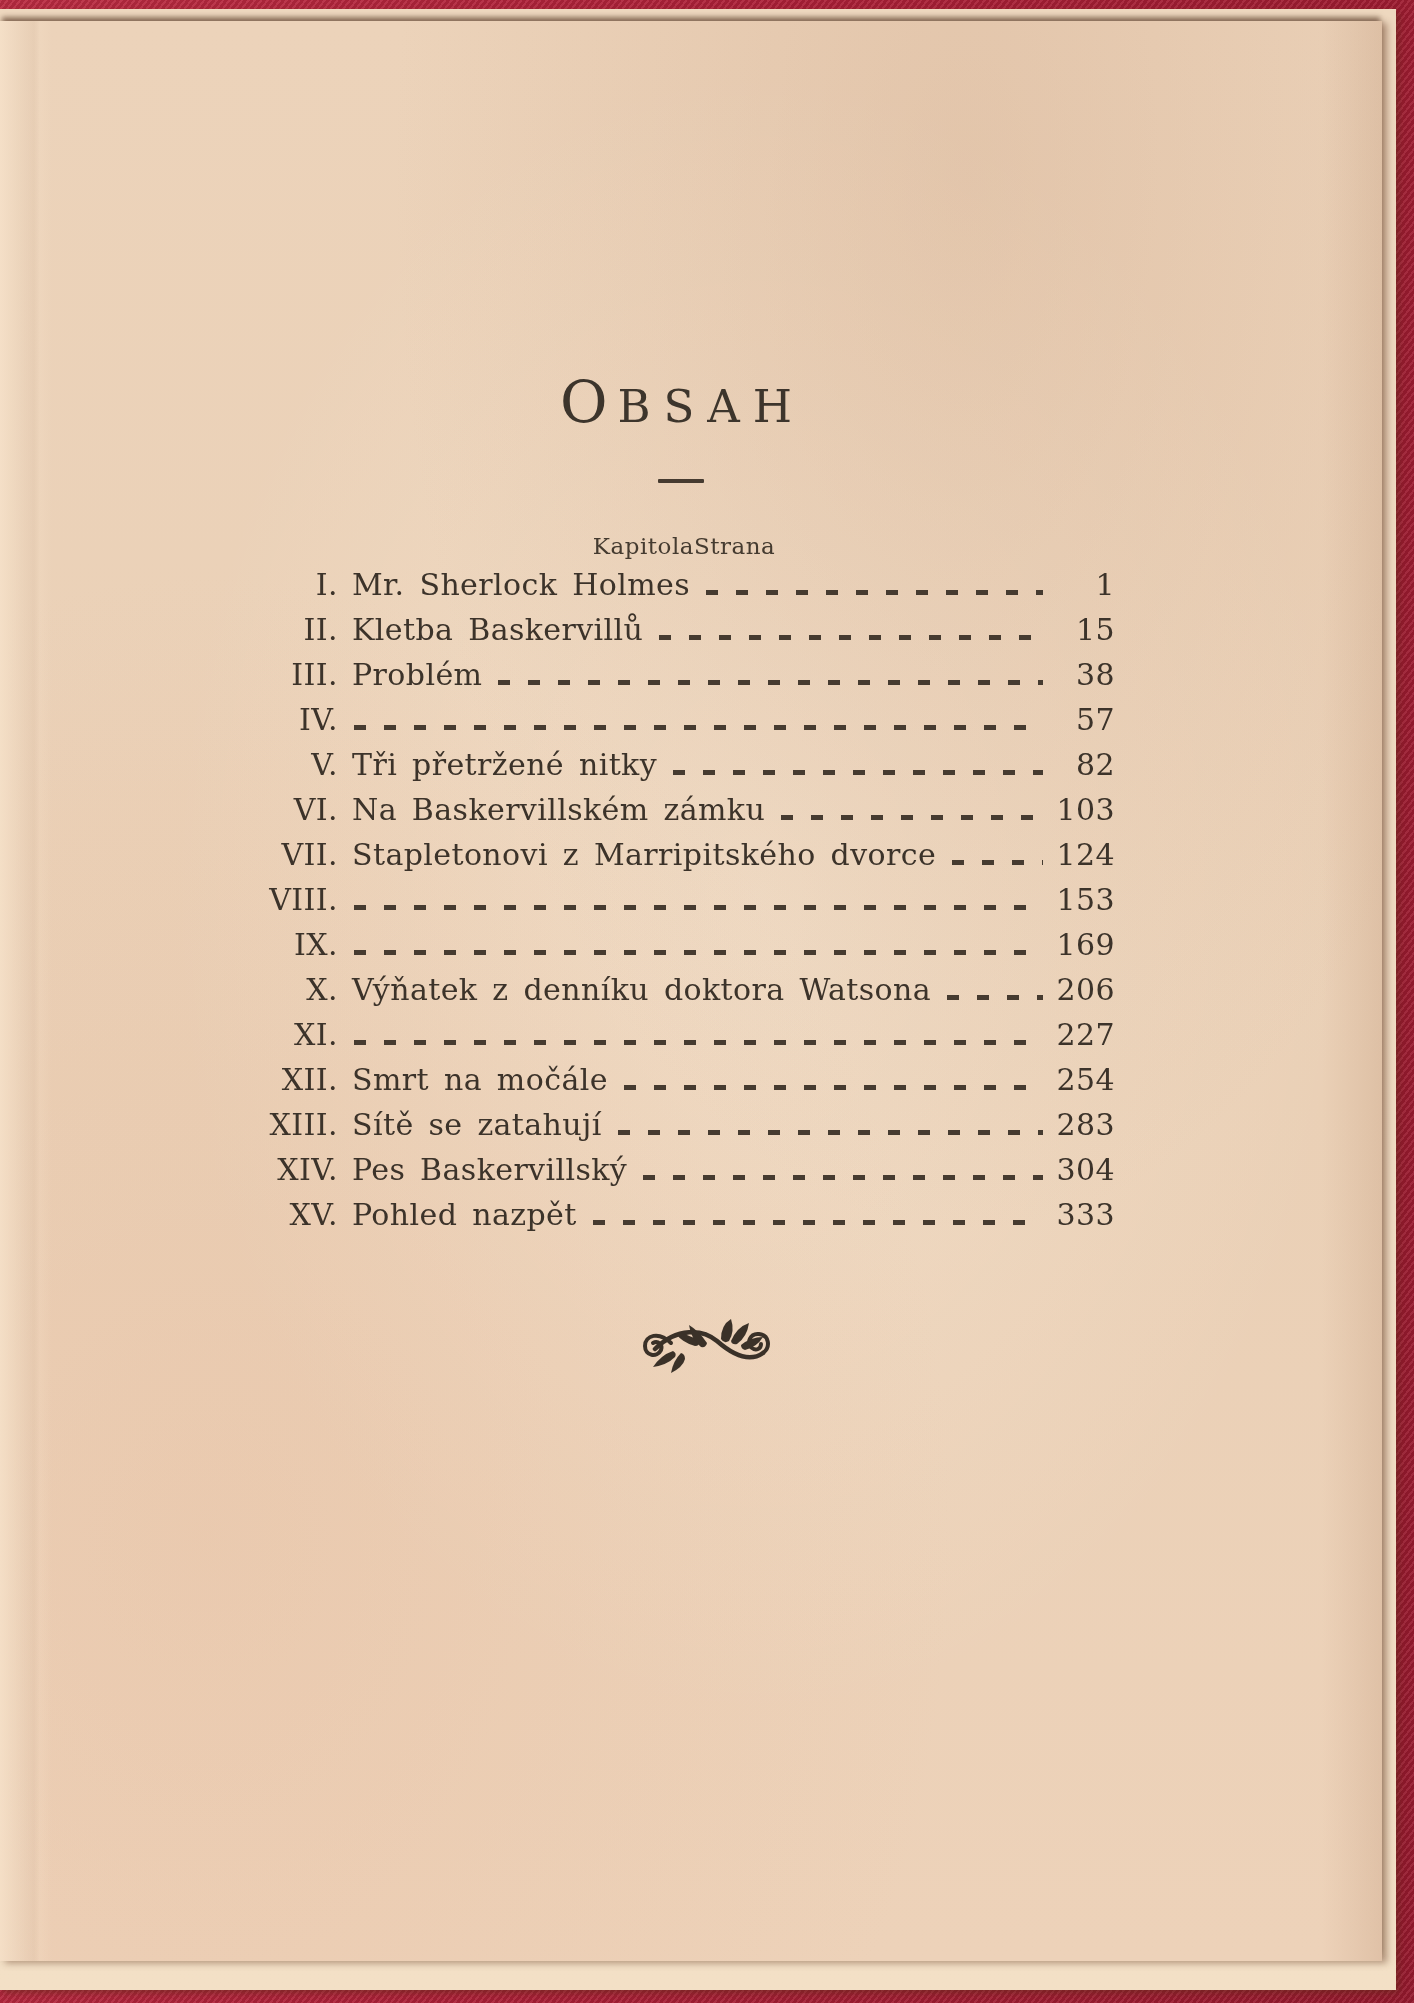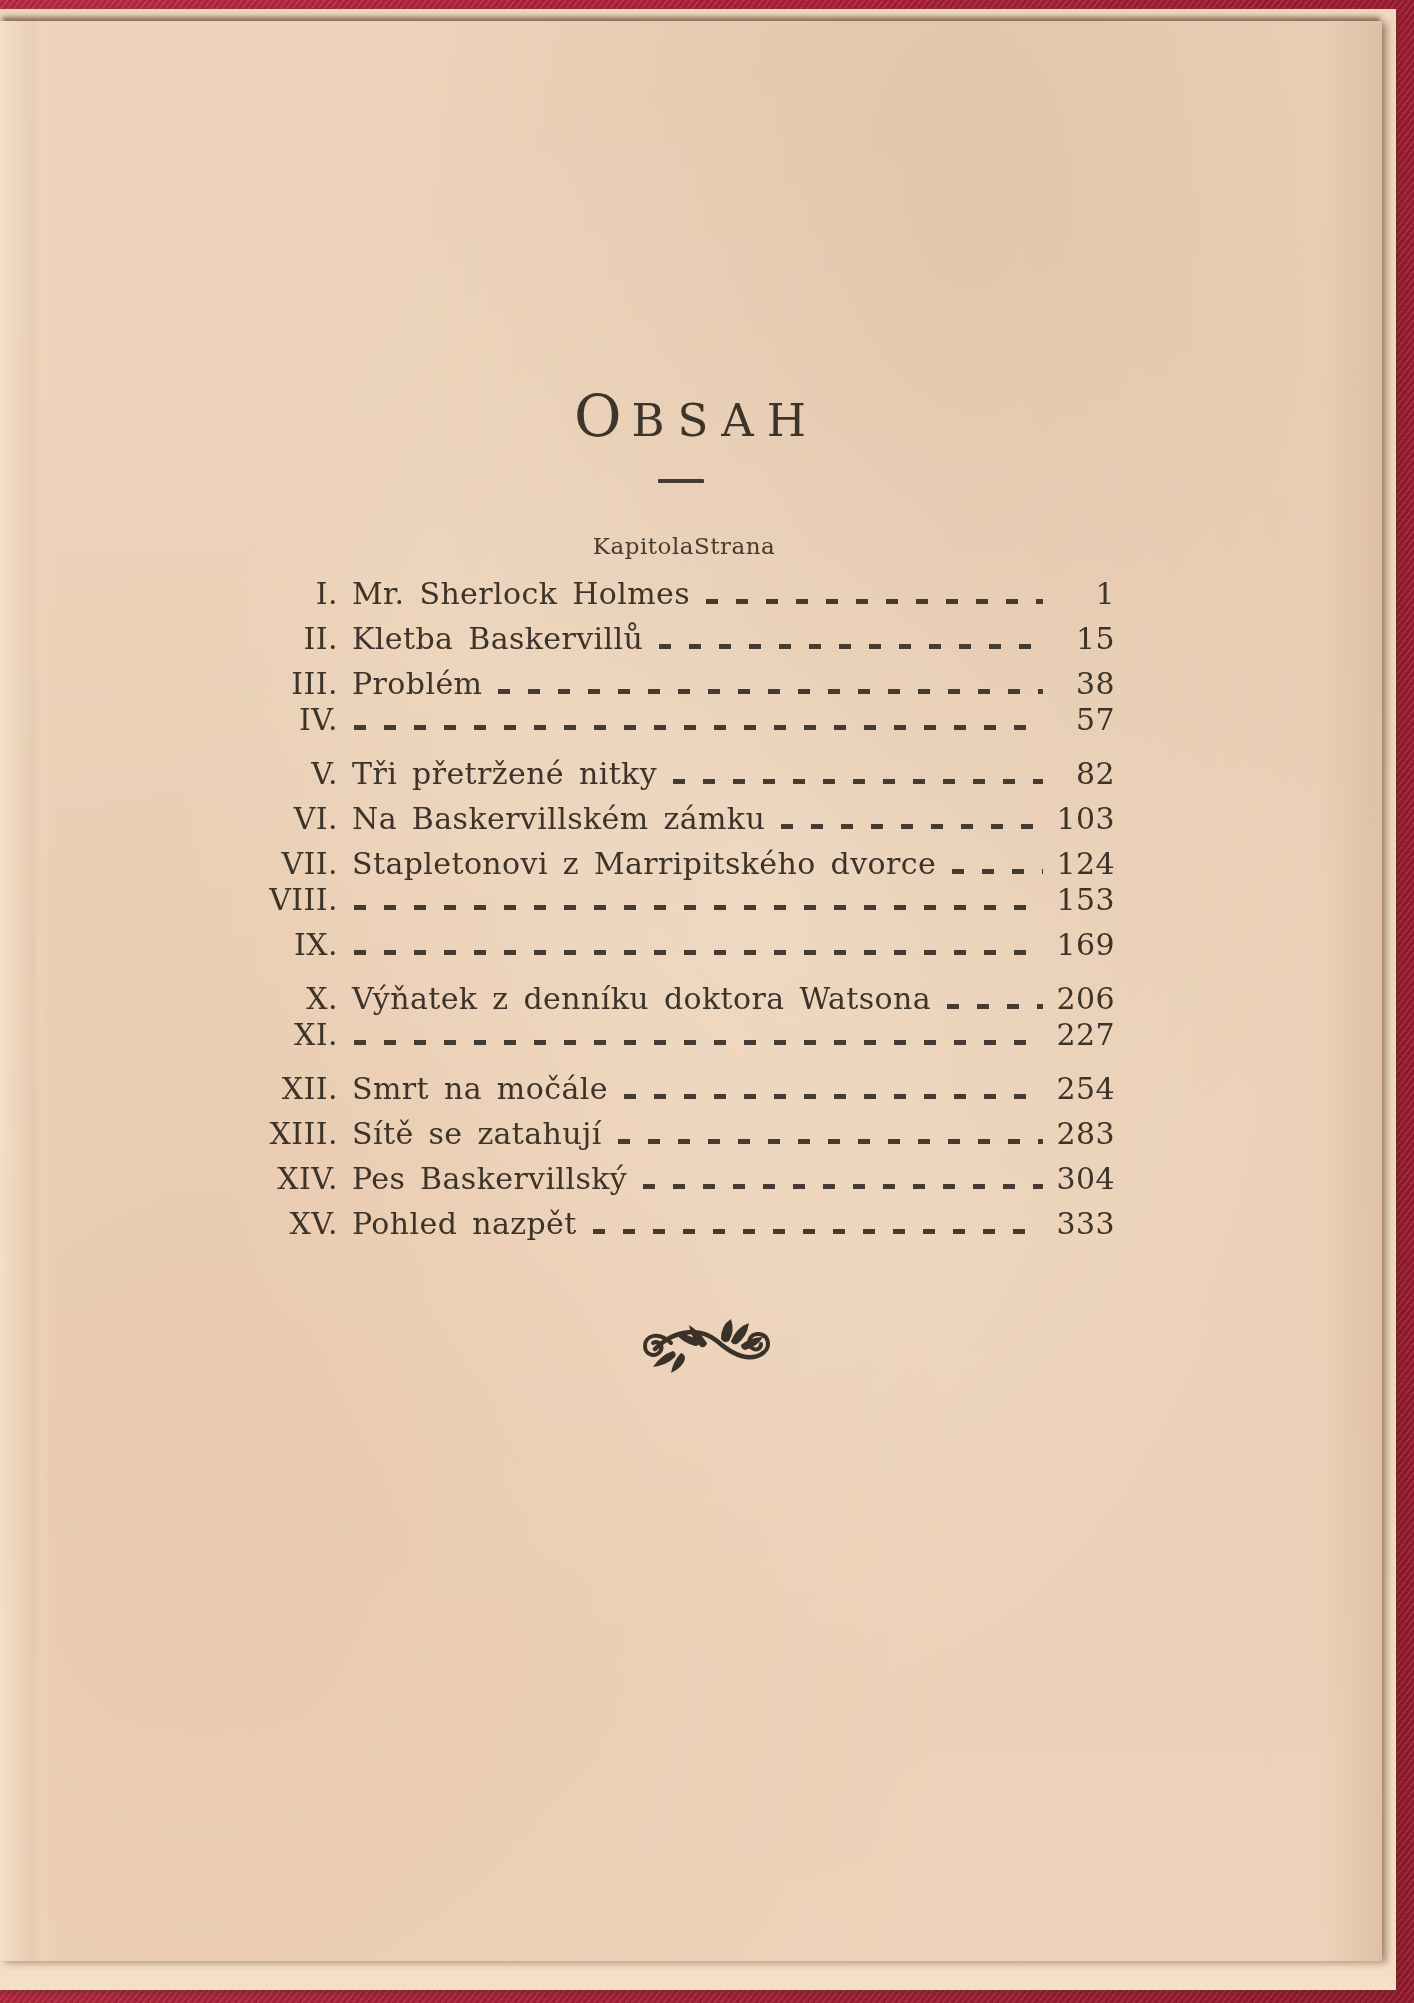--- a/index.html
+++ b/index.html
@@ -54,39 +54,39 @@
   }
   .toc-list{
     position:absolute;top:546px;left:0;right:0;
   }
   .row{
     display:flex;align-items:baseline;height:45px;
     font-size:30px;letter-spacing:.4px;word-spacing:5px;
     color:#3c332a;white-space:nowrap;
   }
   .num{width:88px;text-align:right;flex:0 0 auto;}
-  .chap-title{margin-left:14px;flex:0 0 auto;margin-top:9px;}
+  .chap-title{margin-left:14px;flex:0 0 auto;}
   .leader{
     flex:1 1 auto;height:5px;margin:0 14px 8px 16px;min-width:20px;
     background:repeating-linear-gradient(90deg,#463b30 0 12px,transparent 12px 30px);
   }
   .pg{flex:0 0 auto;min-width:58px;text-align:right;}
   .flourish{
     position:absolute;left:387px;top:1298px;width:146px;height:66px;
   }
 </style>
 </head>
 <body>
 
 <div class="under-page"></div>
 
 <div class="page">
   <div class="content">
 
-    <h1 class="page-title" style="margin:14px;font-weight:400;">
+    <h1 class="page-title" style="margin:0;font-weight:400;">
       <span class="title-initial">O</span><span class="title-rest">BSAH</span>
     </h1>
 
     <div class="title-rule"></div>
 
     <div class="toc-header">
       <span>Kapitola</span>
       <span>Strana</span>
     </div>
 

